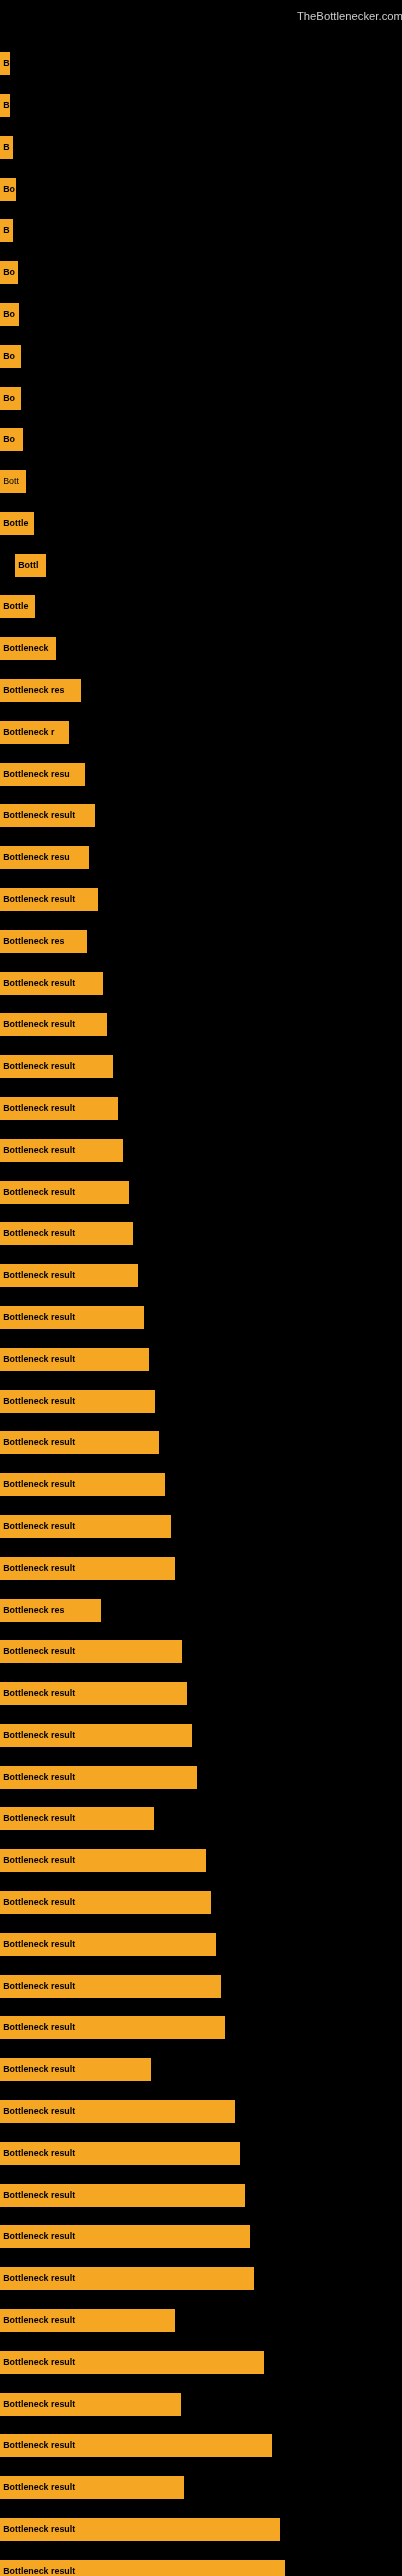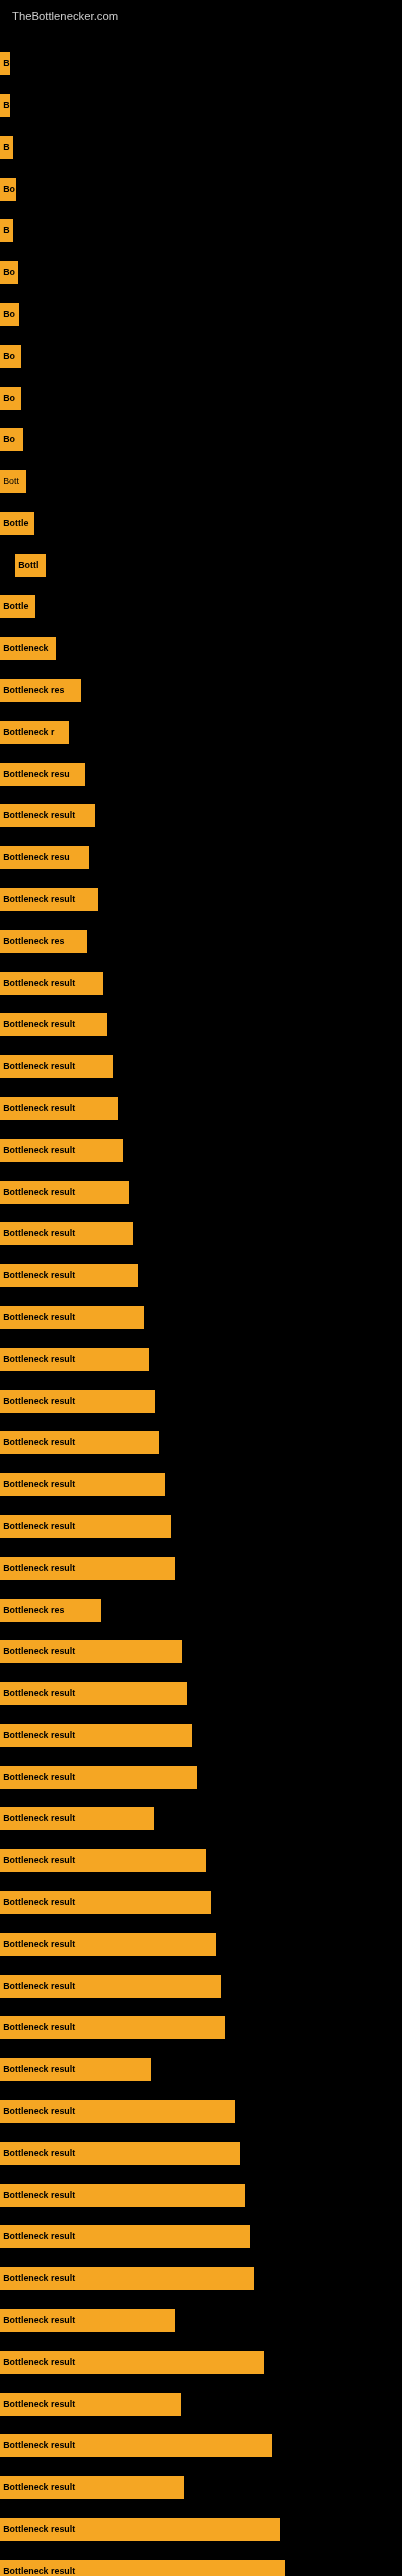--- a/index.html
+++ b/index.html
@@ -12,25 +12,25 @@
       width: 403px;
       min-height: 2576px;
       background-color: #000000;
       font-family: Arial, sans-serif;
       position: relative;
     }
 
     .site-title {
       color: #cccccc;
       font-size: 11.3px;
-      text-align: left;
+      text-align: right;
       padding: 6.4px 0;
       position: absolute;
       top: 4px;
-      left: 12px;
+      left: 0;
       right: 0;
     }
 
     .bars-container {
       position: absolute;
       top: 24px;
       left: 0;
       width: 100%;
     }
   </style>

